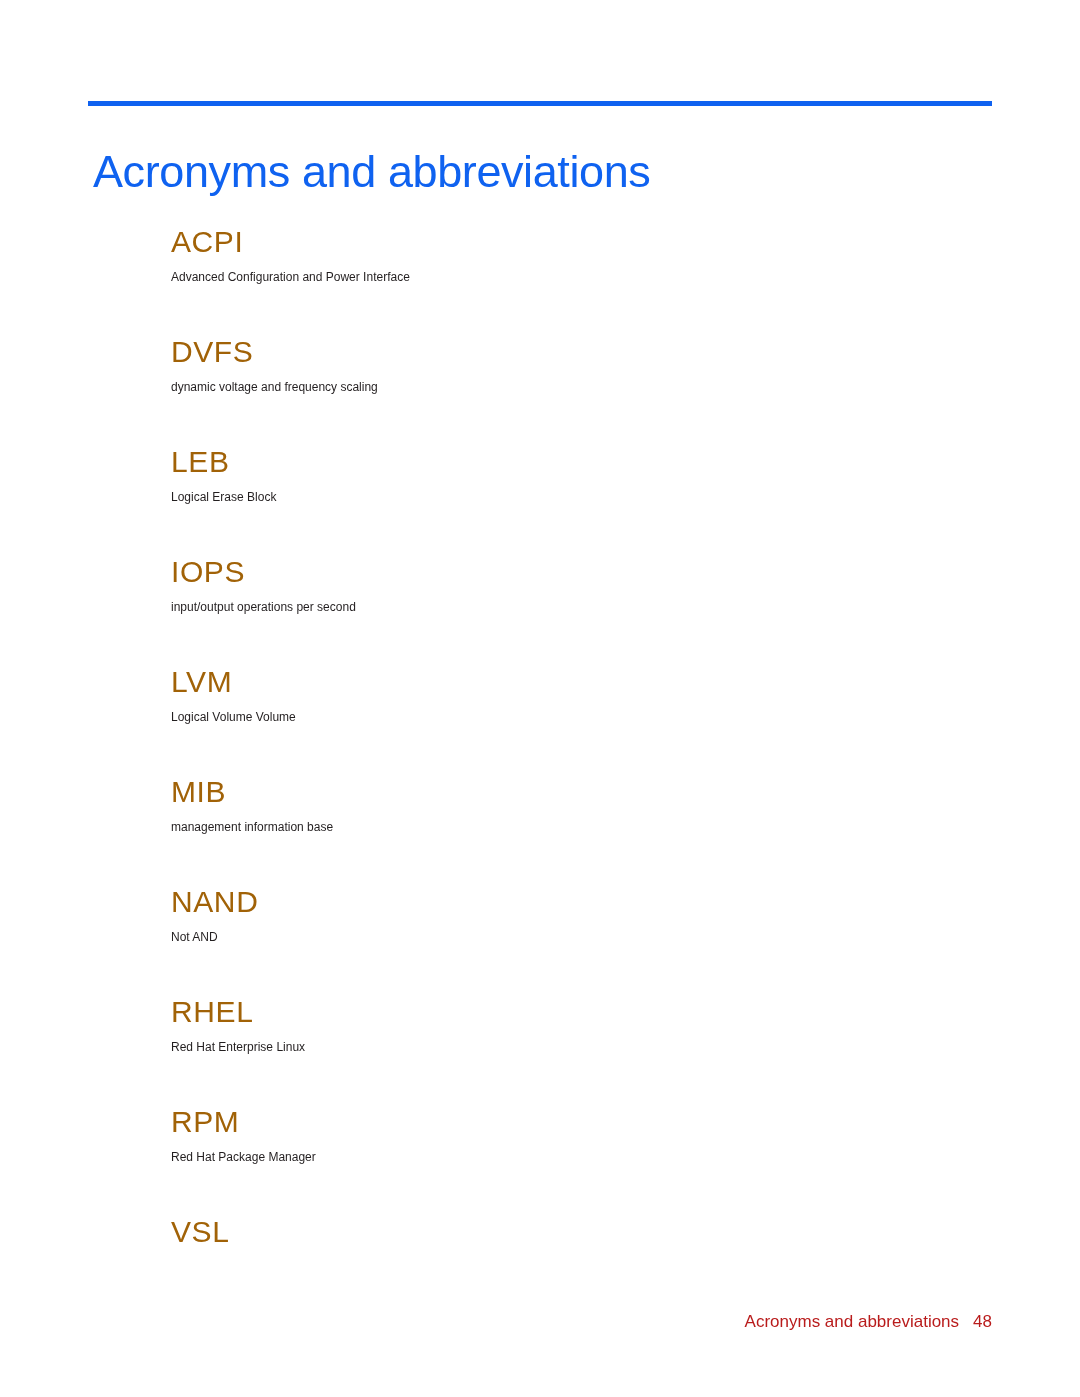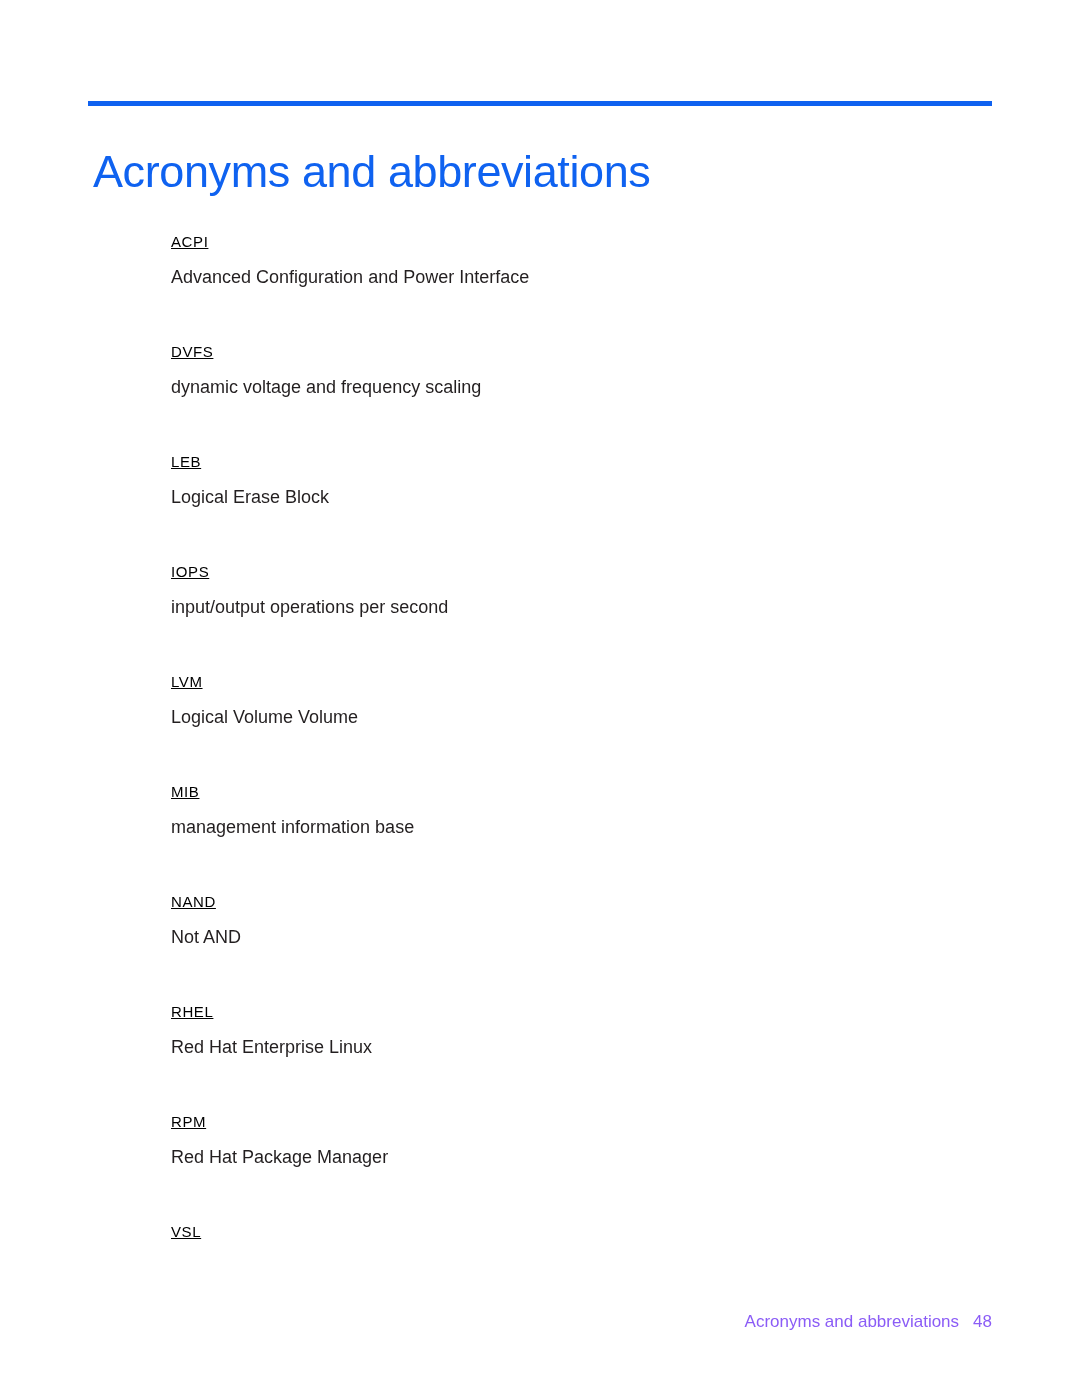--- a/index.html
+++ b/index.html
@@ -56,50 +56,49 @@
   }
 
   .entry {
     margin: 0 0 49px 0;
   }
   .entry:last-child {
     margin-bottom: 8px;
   }
 
   .entry-term {
-    font-size: 15px;
+    font-size: 30px;
     line-height: 26px;
     font-weight: 400;
     letter-spacing: 0.6px;
-    color: #000000;
+    color: #a16207;
     margin: 0 0 10px 0;
     white-space: nowrap;
-    text-decoration: underline;
   }
 
   .entry-def {
-    font-size: 18px;
+    font-size: 12px;
     line-height: 25px;
     font-weight: 300;
     color: #231f20;
     margin: 0;
     white-space: nowrap;
   }
 
   
   .footer {
     position: absolute;
     left: 88px;
     top: 1311px;
     width: 904px;
     text-align: right;
     font-size: 17px;
     line-height: 22px;
     font-weight: 300;
-    color: #8b5cf6;
+    color: #b91c1c;
     white-space: nowrap;
   }
   .footer-page-number {
     display: inline-block;
     margin-left: 14px;
   }
 </style>
 </head>
 <body>
 

